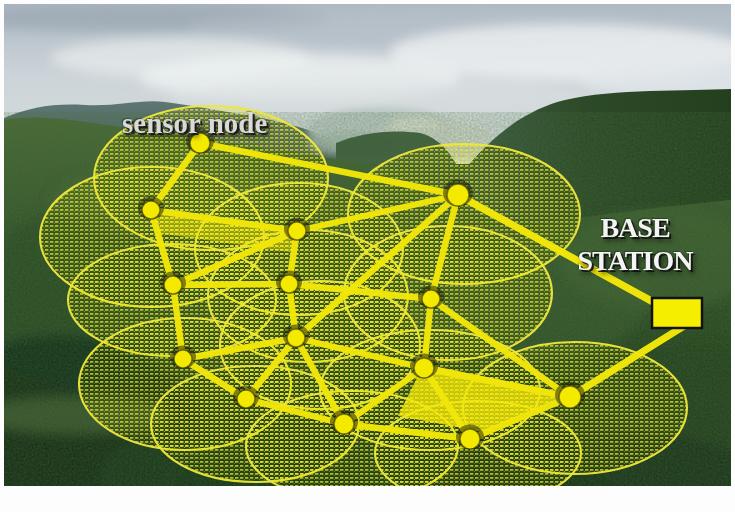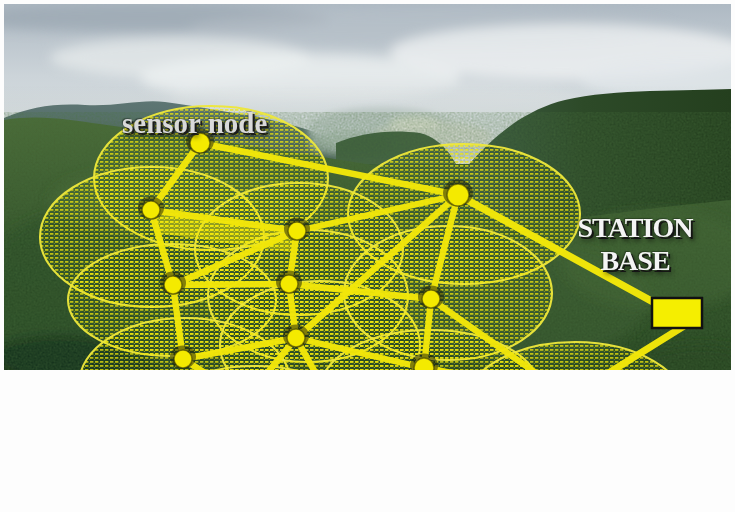--- a/index.html
+++ b/index.html
@@ -1,18 +1,18 @@
 <!DOCTYPE html>
 <html><head>
 <meta charset="utf-8">
 <style>
   html,body{margin:0;padding:0;background:#ffffff;}
   .stage{position:relative;width:735px;height:512px;background:#fdfdfd;overflow:hidden;
          font-family:"Liberation Serif","DejaVu Serif",serif;}
-  .photo{position:absolute;left:4px;top:4px;width:727px;height:366px;overflow:hidden;background:#3a5a2e;}
+  .photo{position:absolute;left:4px;top:4px;width:727px;height:482px;overflow:hidden;background:#3a5a2e;}
   .photo svg{position:absolute;left:0;top:0;width:727px;height:501px;display:block;}
   .label{position:absolute;font-weight:bold;white-space:nowrap;pointer-events:none;}
   .label-sensor{left:118px;top:103px;width:190px;font-size:29px;letter-spacing:0px;color:#d9d9d9;
       text-shadow:2px 2px 0 rgba(25,25,25,.95), 3px 4px 5px rgba(0,0,0,.65), -1px -1px 1px rgba(0,0,0,.35);}
   .label-base{left:547px;top:207px;width:168px;text-align:center;font-size:28px;letter-spacing:-1px;
       color:#f4f4f4;line-height:33px;
       text-shadow:2px 2px 0 rgba(20,20,20,.95), 3px 4px 5px rgba(0,0,0,.6), -1px -1px 1px rgba(0,0,0,.3);}
 </style>
 </head>
 <body>
@@ -193,17 +193,17 @@
           <ellipse cx="570" cy="395" rx="15" ry="13.5" fill="rgba(22,26,8,0.5)"></ellipse>
           <circle cx="570" cy="397" r="11" fill="#f4ea00" stroke="rgba(60,60,0,0.6)" stroke-width="1.5"></circle>
         </g>
       <g id="g-base">
           <rect x="652" y="298" width="50" height="30" fill="#f5ee00" stroke="#111111" stroke-width="2.5"></rect>
         </g>
     </svg>
 
     <div class="label label-sensor">sensor node</div>
     <div class="label label-base">
+      <div>BASE</div>
       <div>STATION</div>
-      <div>BASE</div>
     </div>
   </div>
 </div>
 
 </body></html>

